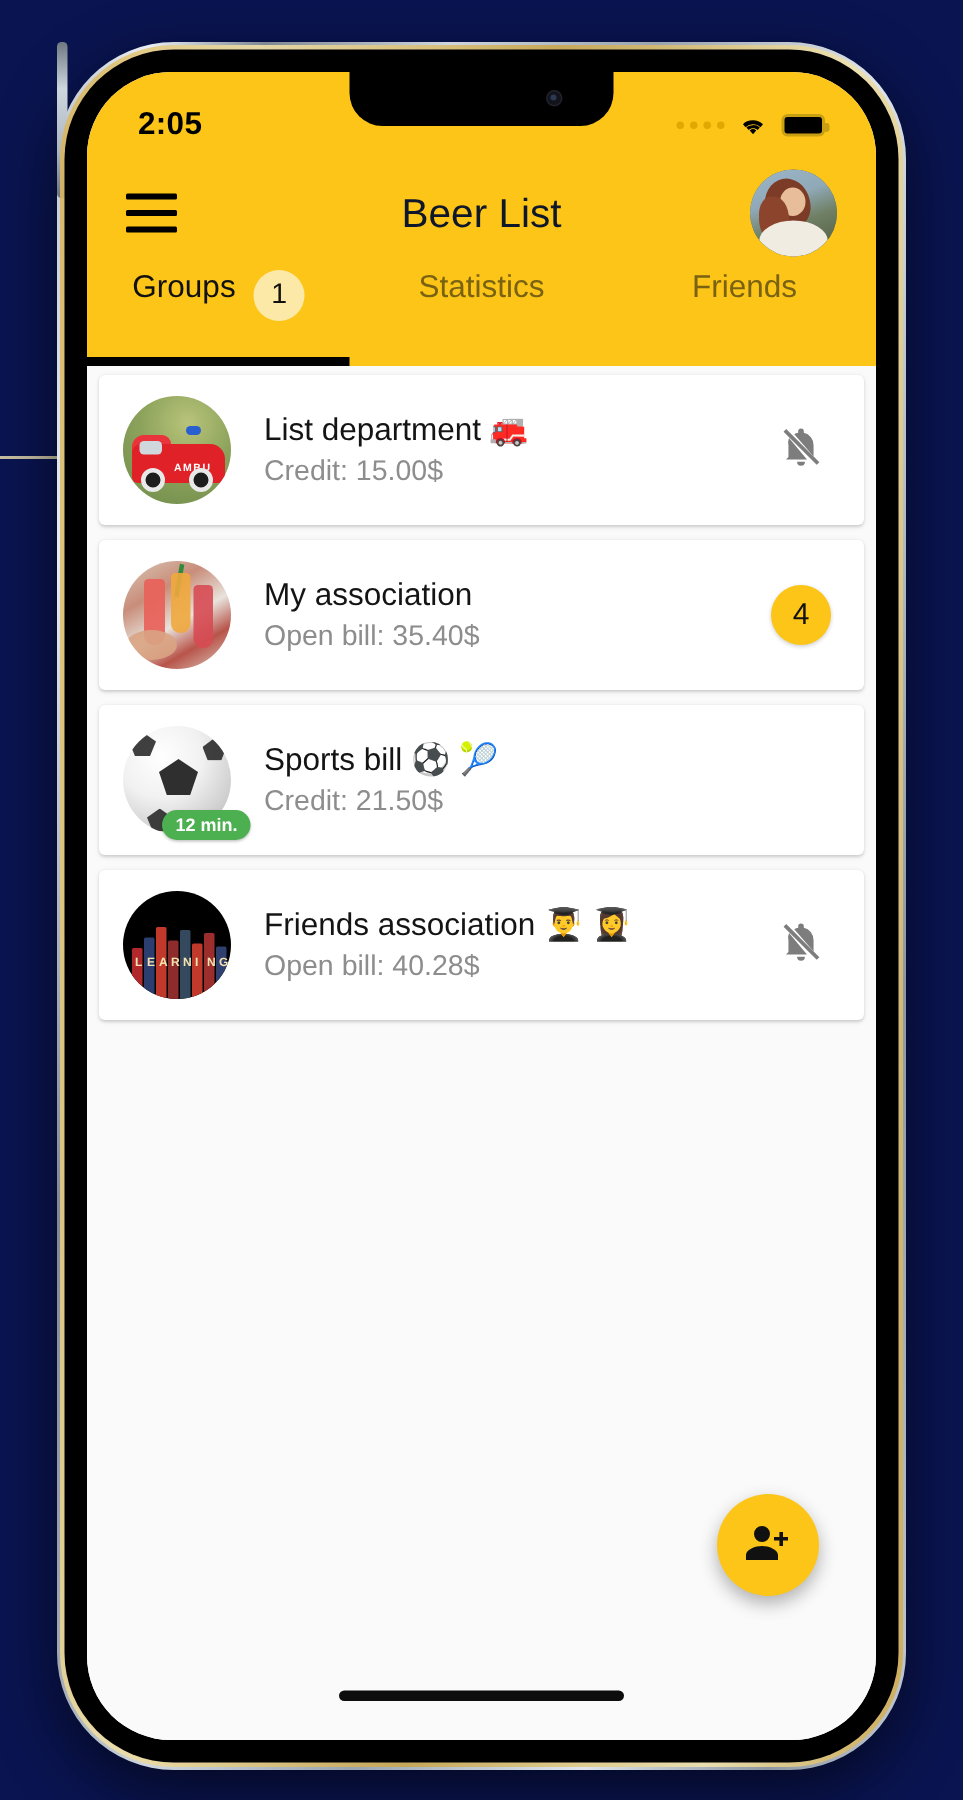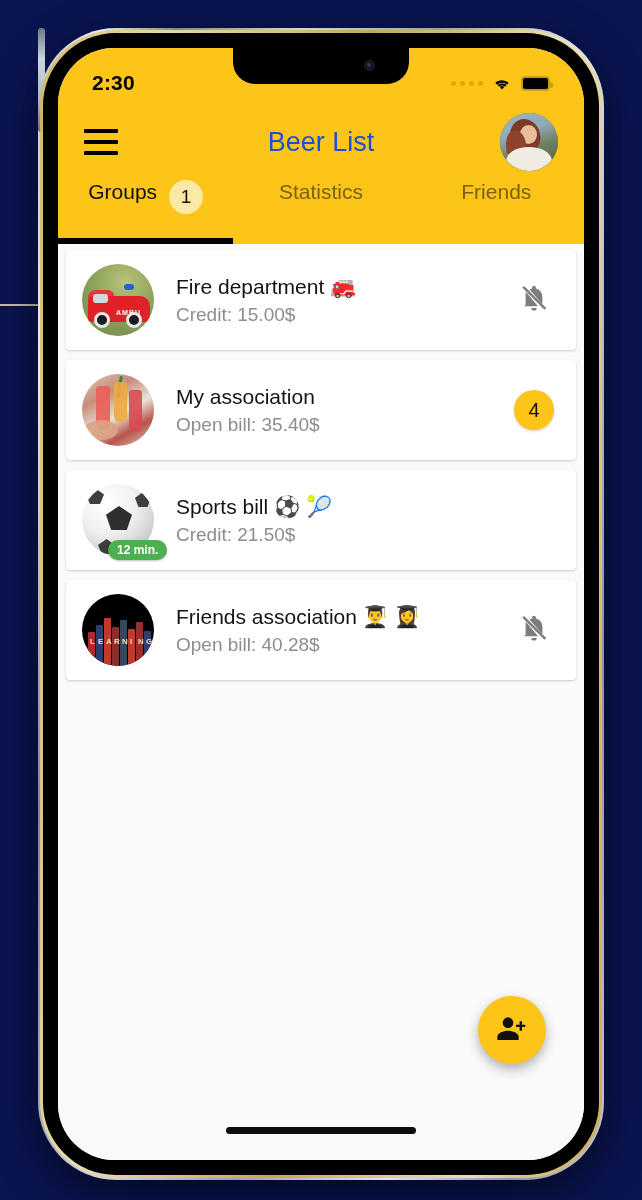--- a/index.html
+++ b/index.html
@@ -81,21 +81,21 @@
 
   
   .appbar {
     height: 76px; display: flex; align-items: center; padding: 0 26px;
     position: relative;
   }
   .hamburger { width: 34px; height: 26px; display: flex; flex-direction: column; justify-content: space-between; cursor: pointer; }
   .hamburger span { display: block; height: 4px; background: #000; border-radius: 1px; }
   .app-title {
     position: absolute; left: 0; right: 0; text-align: center;
-    font-size: 27px; color: #1d4ed8; font-weight: 400; pointer-events: none;
+    font-size: 27px; color: #0f172a; font-weight: 400; pointer-events: none;
   }
   .avatar {
     margin-left: auto; width: 58px; height: 58px; border-radius: 50%;
     overflow: hidden; position: relative; flex: 0 0 auto;
     background: #5d6b55;
   }
   .av-sky { position:absolute; inset:0; background:linear-gradient(160deg,#9db6c9 0%,#8fa9b8 35%,#6f7f63 60%,#4e5a3f 100%); }
   .av-hair { position:absolute; left:10px; top:6px; width:30px; height:34px; border-radius:50% 50% 45% 45%; background:#7b3b26; transform:rotate(-12deg); }
   .av-face { position:absolute; left:20px; top:12px; width:17px; height:19px; border-radius:50%; background:#e8bd9a; }
   .av-body { position:absolute; left:6px; bottom:-4px; width:46px; height:28px; border-radius:50% 50% 0 0; background:#f1ece2; }
@@ -205,21 +205,21 @@
     <div class="btn-side btn-silent"></div>
     <div class="btn-side btn-volup"></div>
     <div class="btn-side btn-voldn"></div>
     <div class="btn-power"></div>
 
     <div class="screen">
 
       <div class="topbar">
 
         <div class="statusbar">
-          <div class="status-time">2:30</div>
+          <div class="status-time">2:05</div>
           <div class="status-right">
             <span class="sig-dots">
                 <i></i>
                 <i></i>
                 <i></i>
                 <i></i>
               </span>
             <span class="wifi">
               <svg viewBox="0 0 24 18" width="20" height="15">
                 <path d="M12 16.2l2.6-3.1a3.9 3.9 0 0 0-5.2 0L12 16.2z" fill="#000"></path>
@@ -273,21 +273,21 @@
                 <span class="tr-light"></span>
                 <span class="tr-cab"></span>
                 <span class="tr-body"></span>
                 <span class="tr-win"></span>
                 <span class="tr-txt">AMBU</span>
                 <span class="tr-w1"></span>
                 <span class="tr-w2"></span>
               </div>
             </div>
             <div class="card-text">
-              <div class="card-title">Fire department 🚒</div>
+              <div class="card-title">List department 🚒</div>
               <div class="card-sub">Credit: 15.00$</div>
             </div>
             <div class="card-right">
               <span>
                 <svg viewBox="0 0 24 24" width="30" height="30" fill="#7d7d7d">
                   <path d="M20 18.5l-1.3-1.3V11a6.7 6.7 0 0 0-5.2-6.6V3.6a1.5 1.5 0 1 0-3 0v.8a6.4 6.4 0 0 0-2.1.8L20 18.5z"></path>
                   <path d="M5.6 7.2A6.6 6.6 0 0 0 5.3 11v6.3L4 18.6h11.2L5.6 7.2z"></path>
                   <path d="M12 22a2.1 2.1 0 0 0 2.1-2.1H9.9A2.1 2.1 0 0 0 12 22z"></path>
                   <rect x="2.4" y="3.1" width="2" height="25" transform="rotate(-45 3.4 3.1)"></rect>
                 </svg>

